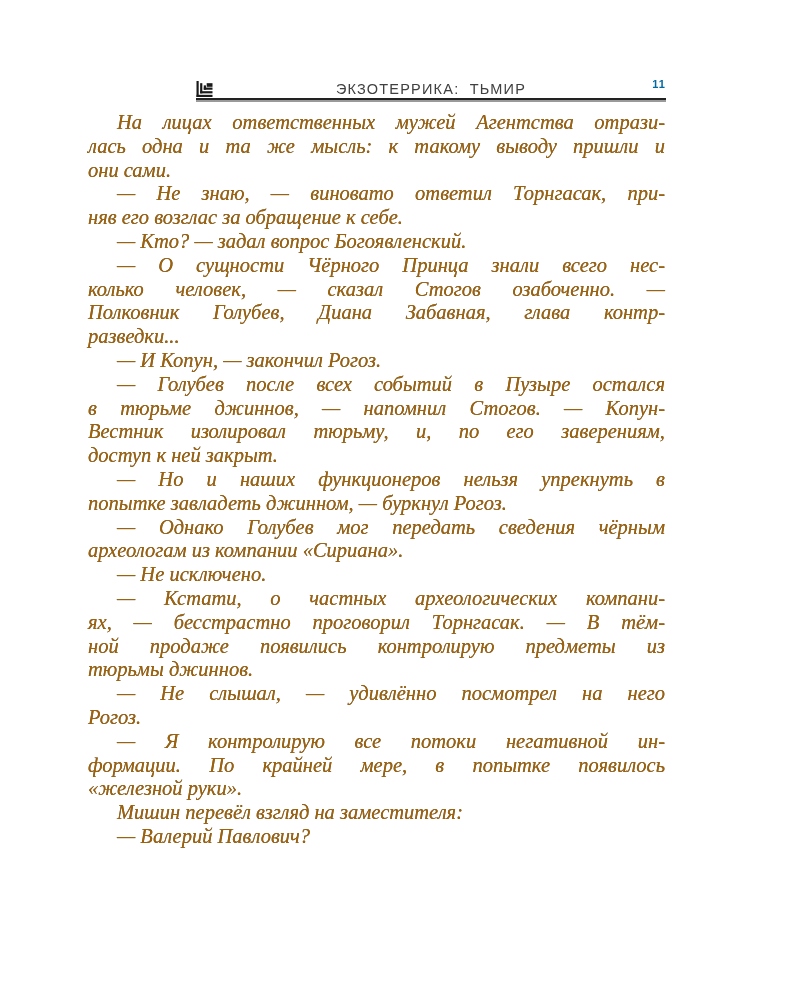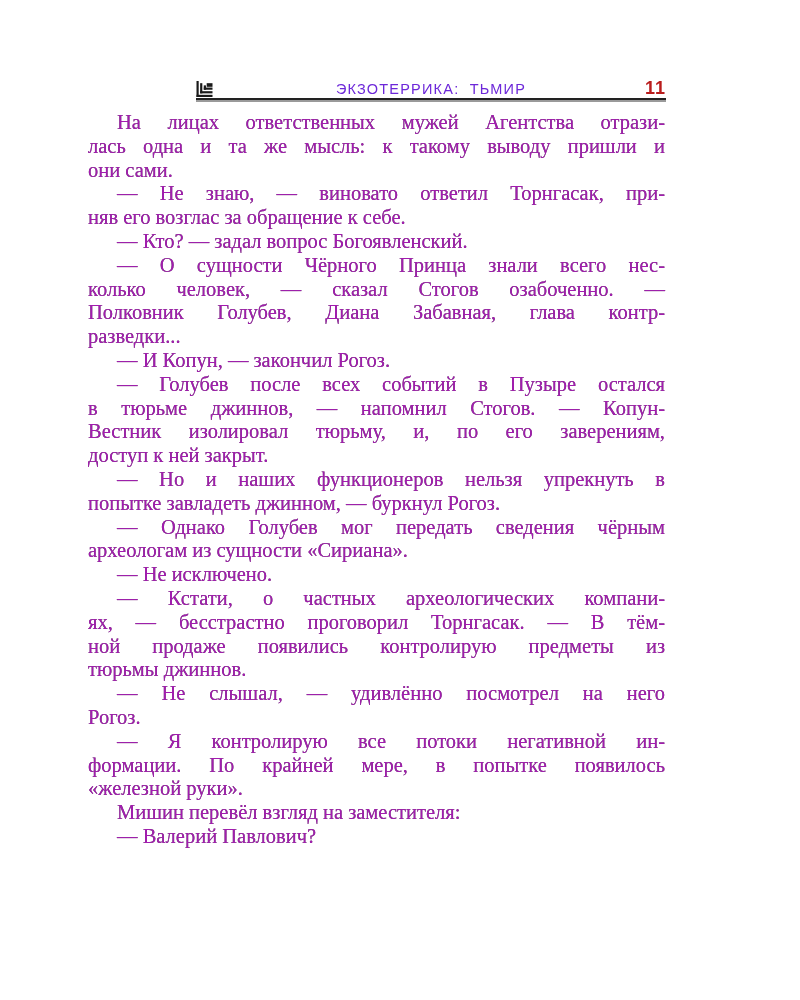--- a/index.html
+++ b/index.html
@@ -25,30 +25,30 @@
     position: absolute; left: 0; top: 7px;
     width: 17px; height: 16px;
   }
   .logo svg { display: block; width: 100%; height: 100%; }
   .running-title {
     position: absolute; left: 0; right: 0; top: 7px;
     text-align: center;
     font-family: "Liberation Sans", sans-serif;
     font-size: 14.5px;
     letter-spacing: 1.2px;
-    color: #6d28d9;
+    color: #404040;
     white-space: pre;
   }
   .page-number {
     position: absolute; right: 0; top: 4px;
     font-family: "Liberation Sans", sans-serif;
-    font-size: 18px;
+    font-size: 11px;
     font-weight: 700;
     letter-spacing: 1px;
-    color: #b91c1c;
+    color: #0369a1;
   }
   .header-rule {
     position: absolute;
     left: 196px; top: 98px;
     width: 470px; height: 4px;
   }
   .header-rule .rule-dark  { height: 2px; }
   .header-rule .rule-light { height: 2px; }
 
   
@@ -94,21 +94,21 @@
     </span>
     <span class="running-title">ЭКЗОТЕРРИКА:  ТЬМИР</span>
     <span class="page-number">11</span>
   </div>
 
   <div class="header-rule">
     <div class="rule-dark" style="background: rgb(34, 34, 34);"></div>
     <div class="rule-light" style="background: rgb(154, 154, 154);"></div>
   </div>
 
-  <div class="page-text" style="color: #a21caf;">
+  <div class="page-text" style="color: #a16207; font-style: italic;">
       <div class="para">
         <div class="line first just">На лицах ответственных мужей Агентства отрази-</div>
         <div class="line just">лась одна и та же мысль: к такому выводу пришли и</div>
         <div class="line">они сами.</div>
       </div>
       <div class="para">
         <div class="line first just">— Не знаю, — виновато ответил Торнгасак, при-</div>
         <div class="line">няв его возглас за обращение к себе.</div>
       </div>
       <div class="para">
@@ -128,21 +128,21 @@
         <div class="line just">в тюрьме джиннов, — напомнил Стогов. — Копун-</div>
         <div class="line just">Вестник изолировал тюрьму, и, по его заверениям,</div>
         <div class="line">доступ к ней закрыт.</div>
       </div>
       <div class="para">
         <div class="line first just">— Но и наших функционеров нельзя упрекнуть в</div>
         <div class="line">попытке завладеть джинном, — буркнул Рогоз.</div>
       </div>
       <div class="para">
         <div class="line first just">— Однако Голубев мог передать сведения чёрным</div>
-        <div class="line">археологам из сущности «Сириана».</div>
+        <div class="line">археологам из компании «Сириана».</div>
       </div>
       <div class="para">
         <div class="line first">— Не исключено.</div>
       </div>
       <div class="para">
         <div class="line first just">— Кстати, о частных археологических компани-</div>
         <div class="line just">ях, — бесстрастно проговорил Торнгасак. — В тём-</div>
         <div class="line just">ной продаже появились контролирую предметы из</div>
         <div class="line">тюрьмы джиннов.</div>
       </div>

